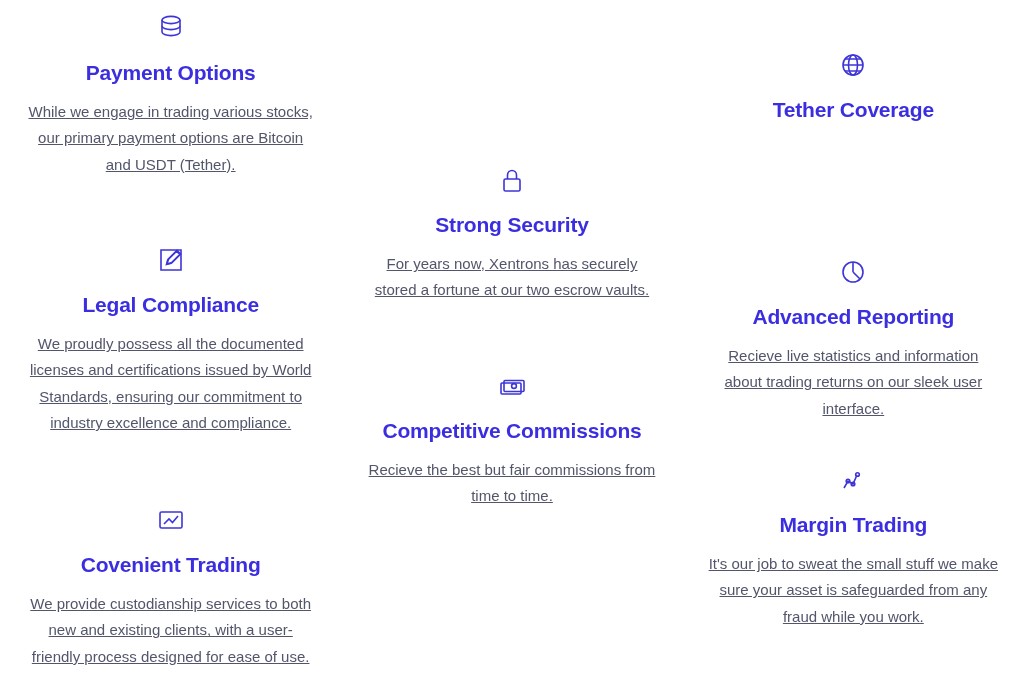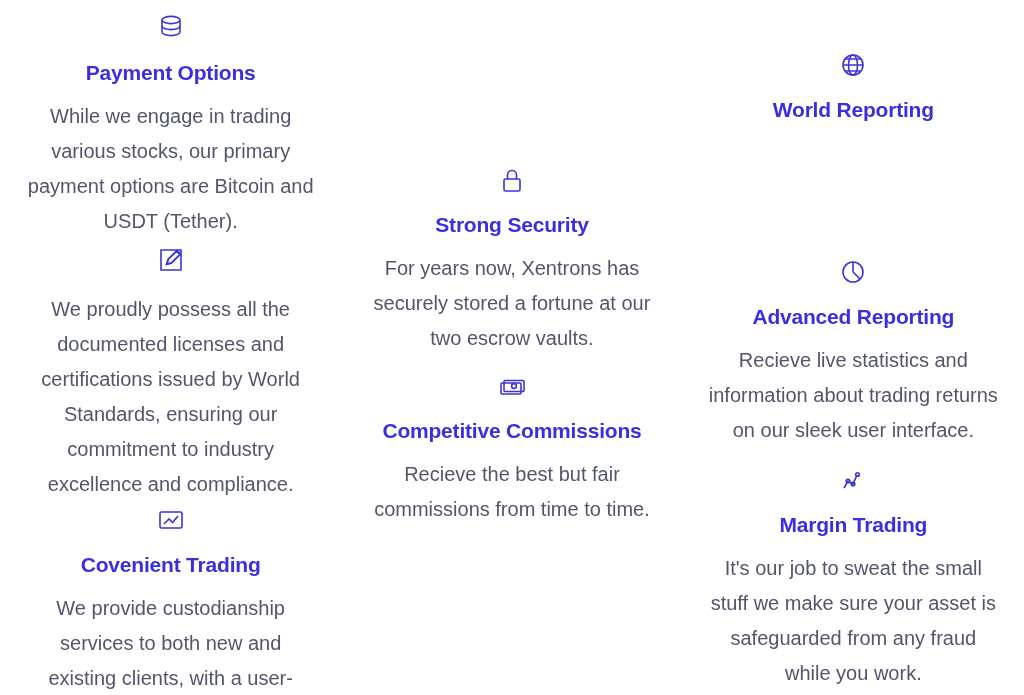--- a/index.html
+++ b/index.html
@@ -45,25 +45,26 @@
   }
   .feature-title {
     font-size: 21px;
     font-weight: bold;
     color: #3a2ee0;
     margin: 0 0 14px 0;
     letter-spacing: -0.2px;
     line-height: 1.2;
   }
   .feature-desc {
-    font-size: 20px;
+    font-size: 15px;
     line-height: 1.75;
     color: #53566b;
     margin: 12px auto;
     max-width: 290px;
+    text-decoration: underline;
   }
 
   
   .c1-f1 { top: 8px; }
   .c1-f2 { top: 240px; }
   .c1-f3 { top: 500px; }
 
   
   .c2-f1 { top: 160px; }
   .c2-f2 { top: 366px; }
@@ -93,20 +94,21 @@
     </div>
 
     <div class="feature c1-f2">
       <span class="feature-icon">
         <svg viewBox="0 0 40 40" fill="none" stroke="currentColor" stroke-width="1.6">
           <path d="M10 10h20v20H10z"></path>
           <path d="M16 24l1.5-5L26 10.5l3.5 3.5L21 22.5z" fill="#ffffff"></path>
           <path d="M15.5 24.5l1.2-4.6 8.8-8.8 3.4 3.4-8.8 8.8z"></path>
         </svg>
       </span>
+      <h3 class="feature-title">Legal Compliance</h3>
       <p class="feature-desc">We proudly possess all the documented licenses and certifications issued by World Standards, ensuring our commitment to industry excellence and compliance.</p>
     </div>
 
     <div class="feature c1-f3">
       <span class="feature-icon">
         <svg viewBox="0 0 40 40" fill="none" stroke="currentColor" stroke-width="1.6">
           <rect x="9" y="12" width="22" height="16" rx="1.5"></rect>
           <path d="M13 24l5-5 3.5 3.5L27 16"></path>
         </svg>
       </span>
@@ -146,21 +148,21 @@
   <div class="col">
 
     <div class="feature c3-f1">
       <span class="feature-icon">
         <svg viewBox="0 0 40 40" fill="none" stroke="currentColor" stroke-width="1.6">
           <circle cx="20" cy="20" r="10"></circle>
           <ellipse cx="20" cy="20" rx="4.5" ry="10"></ellipse>
           <path d="M10 20h20M12 14h16M12 26h16"></path>
         </svg>
       </span>
-      <h3 class="feature-title">World Reporting</h3>
+      <h3 class="feature-title">Tether Coverage</h3>
     </div>
 
     <div class="feature c3-f3">
       <span class="feature-icon">
         <svg viewBox="0 0 40 40" fill="none" stroke="currentColor" stroke-width="1.6">
           <path d="M11 28l4-7 5 3 4-9"></path>
           <circle cx="15" cy="21" r="1.8"></circle>
           <circle cx="20" cy="24" r="1.8"></circle>
           <circle cx="24.5" cy="14.5" r="1.8"></circle>
         </svg>

